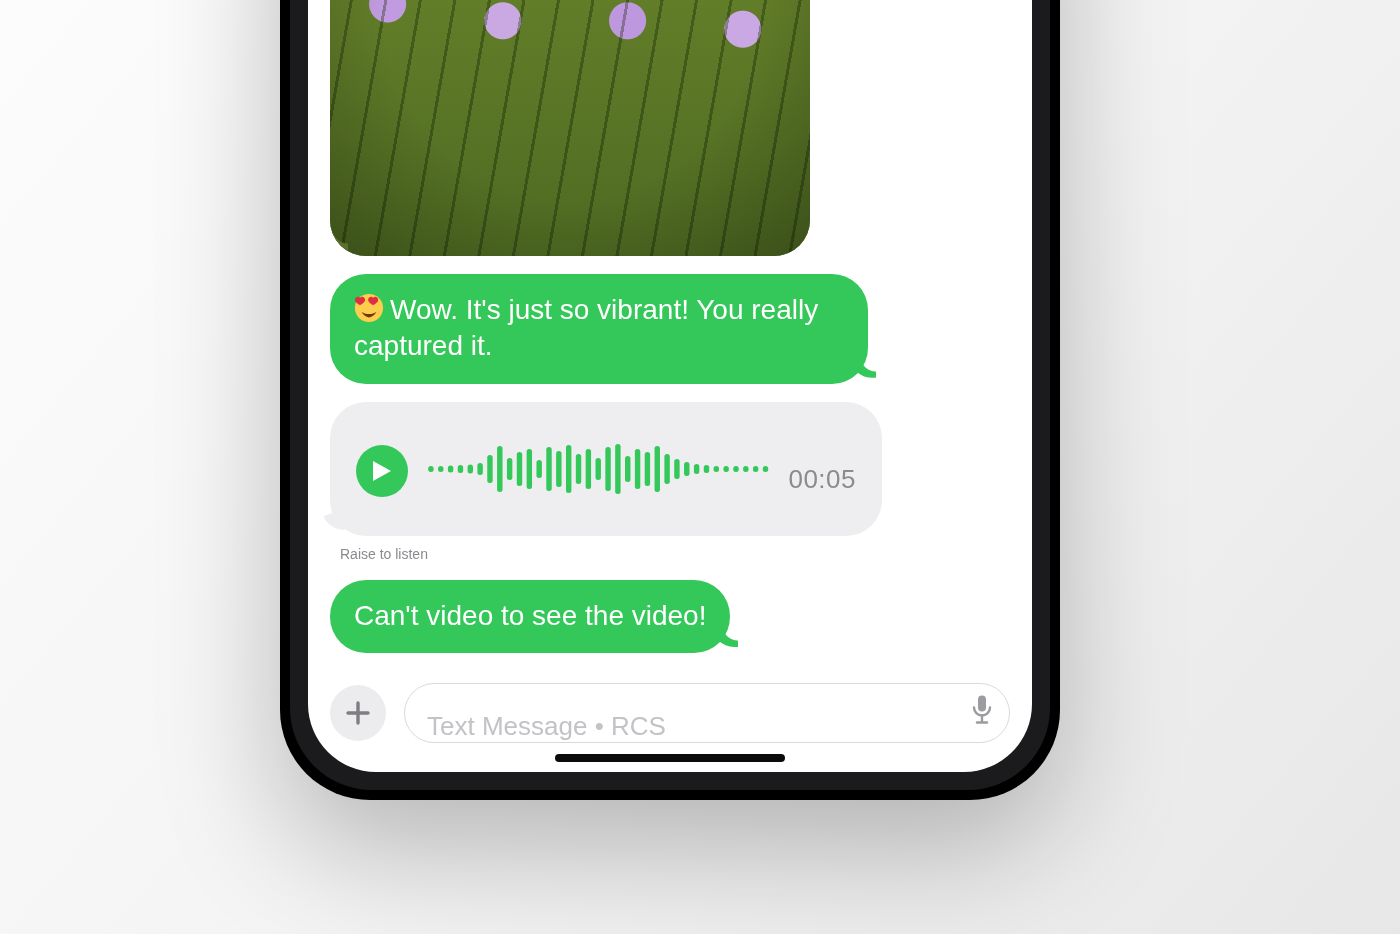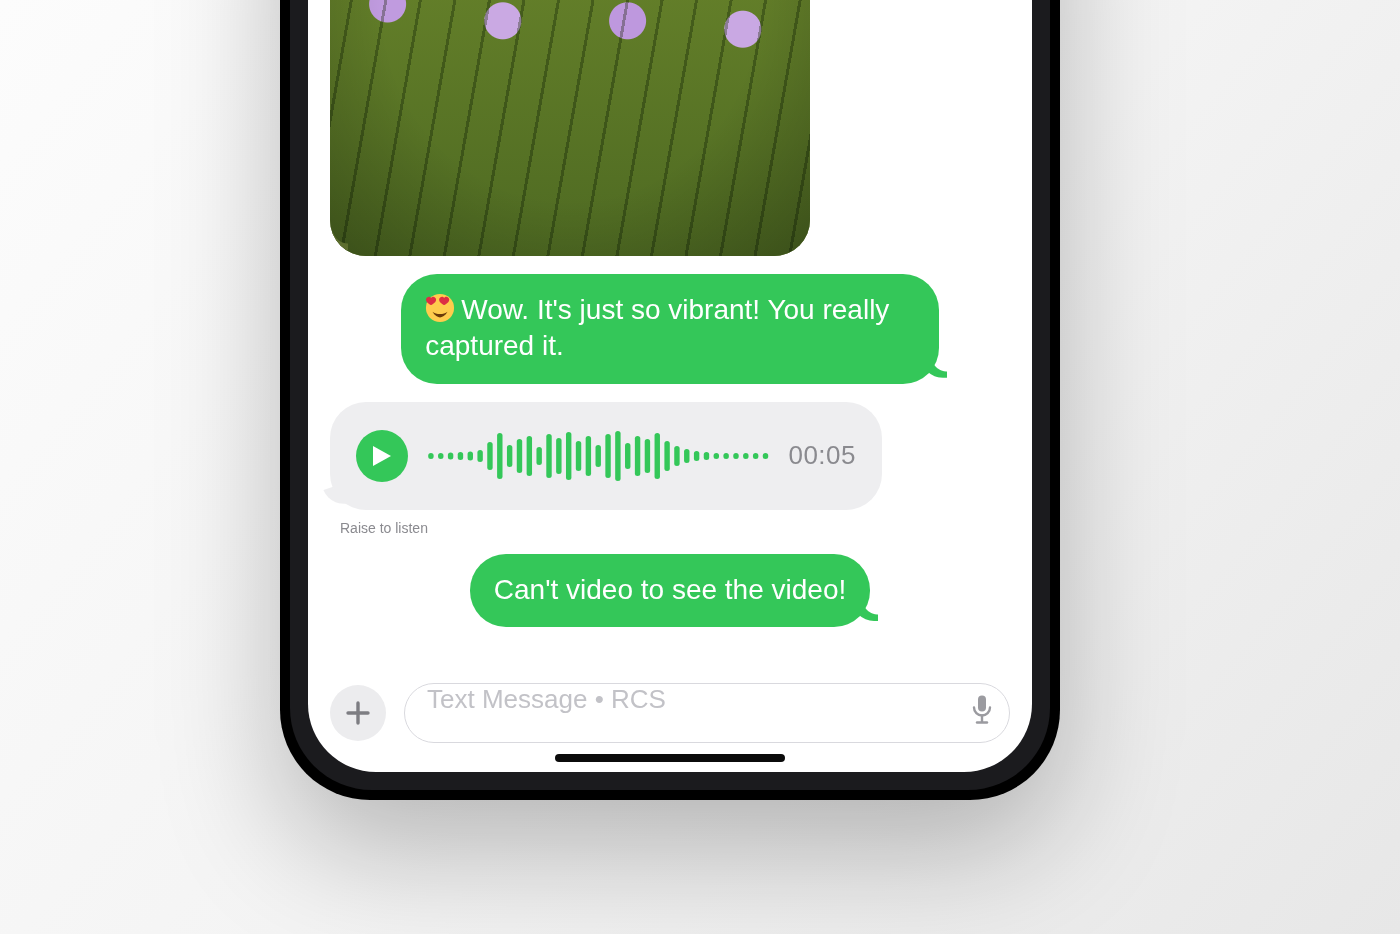--- a/index.html
+++ b/index.html
@@ -49,21 +49,21 @@
     left: 0; right: 0;
     top: 0;
     bottom: 112px; 
     padding: 0 22px;
     box-sizing: border-box;
   }
 
   
   .row { display: flex; margin-top: 18px; }
   .row.left  { justify-content: flex-start; }
-  .row.right { justify-content: center; }
+  .row.right { justify-content: flex-start; }
 
   .bubble {
     position: relative;
     max-width: 72%;
     padding: 18px 24px 20px 24px;
     font-size: 28px;
     line-height: 1.28;
     border-radius: 36px;
   }
   .bubble.green {
@@ -144,23 +144,23 @@
     opacity: 0.55;
   }
   .vignette {
     position: absolute; inset: 0;
     background: radial-gradient(ellipse at 50% 40%, rgba(0,0,0,0) 55%, rgba(0,0,0,0.25) 100%);
   }
 
   
   .audio-bubble {
     display: flex;
-    align-items: center;
+    align-items: flex-end;
     gap: 18px;
-    padding: 26px 26px;
+    padding: 39px 26px;
     min-width: 500px;
   }
   .play-btn {
     flex: 0 0 52px;
     width: 52px; height: 52px;
     border-radius: 50%;
     background: #34c759;
     display: flex;
     align-items: center;
     justify-content: center;
@@ -206,21 +206,21 @@
     background: #ececee;
     display: flex; align-items: center; justify-content: center;
     color: #7d7d82;
   }
   .text-field {
     flex: 1 1 auto;
     height: 58px;
     border: 1.5px solid #d9d9de;
     border-radius: 32px;
     display: flex;
-    align-items: flex-start;
+    align-items: flex-end;
     padding: 0 56px 0 22px;
     color: #c2c2c7;
     font-size: 26px;
     position: relative;
     background: #ffffff;
   }
   .mic-btn {
     position: absolute;
     right: 16px;
     top: 50%;

